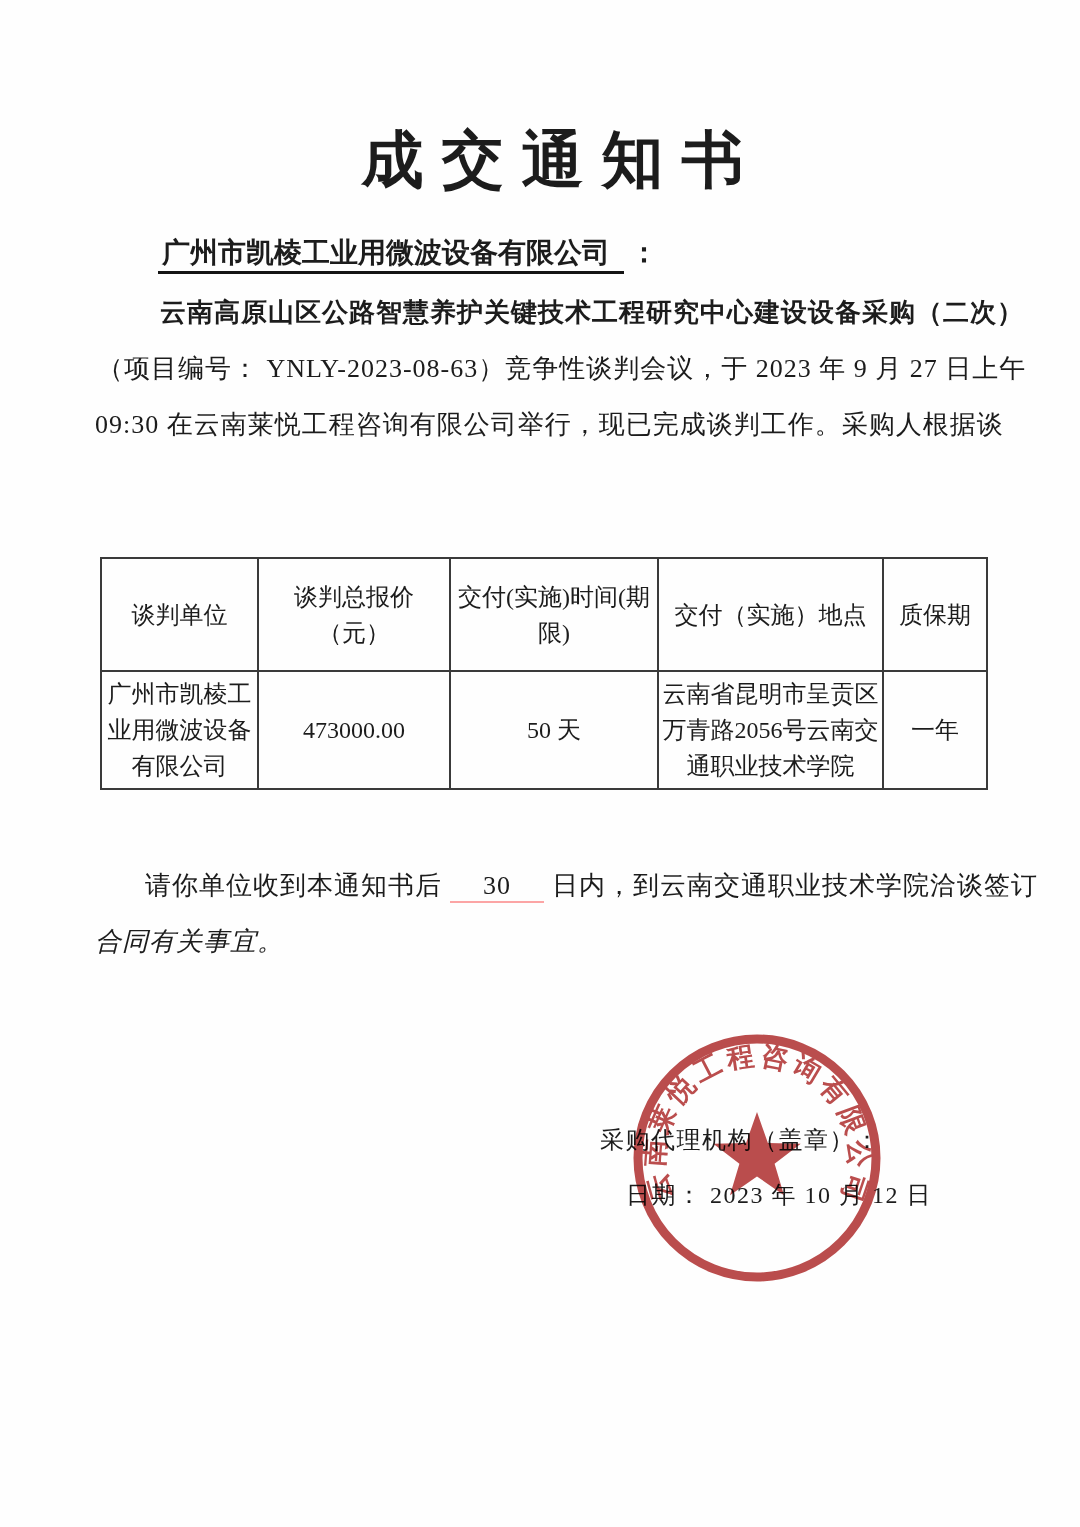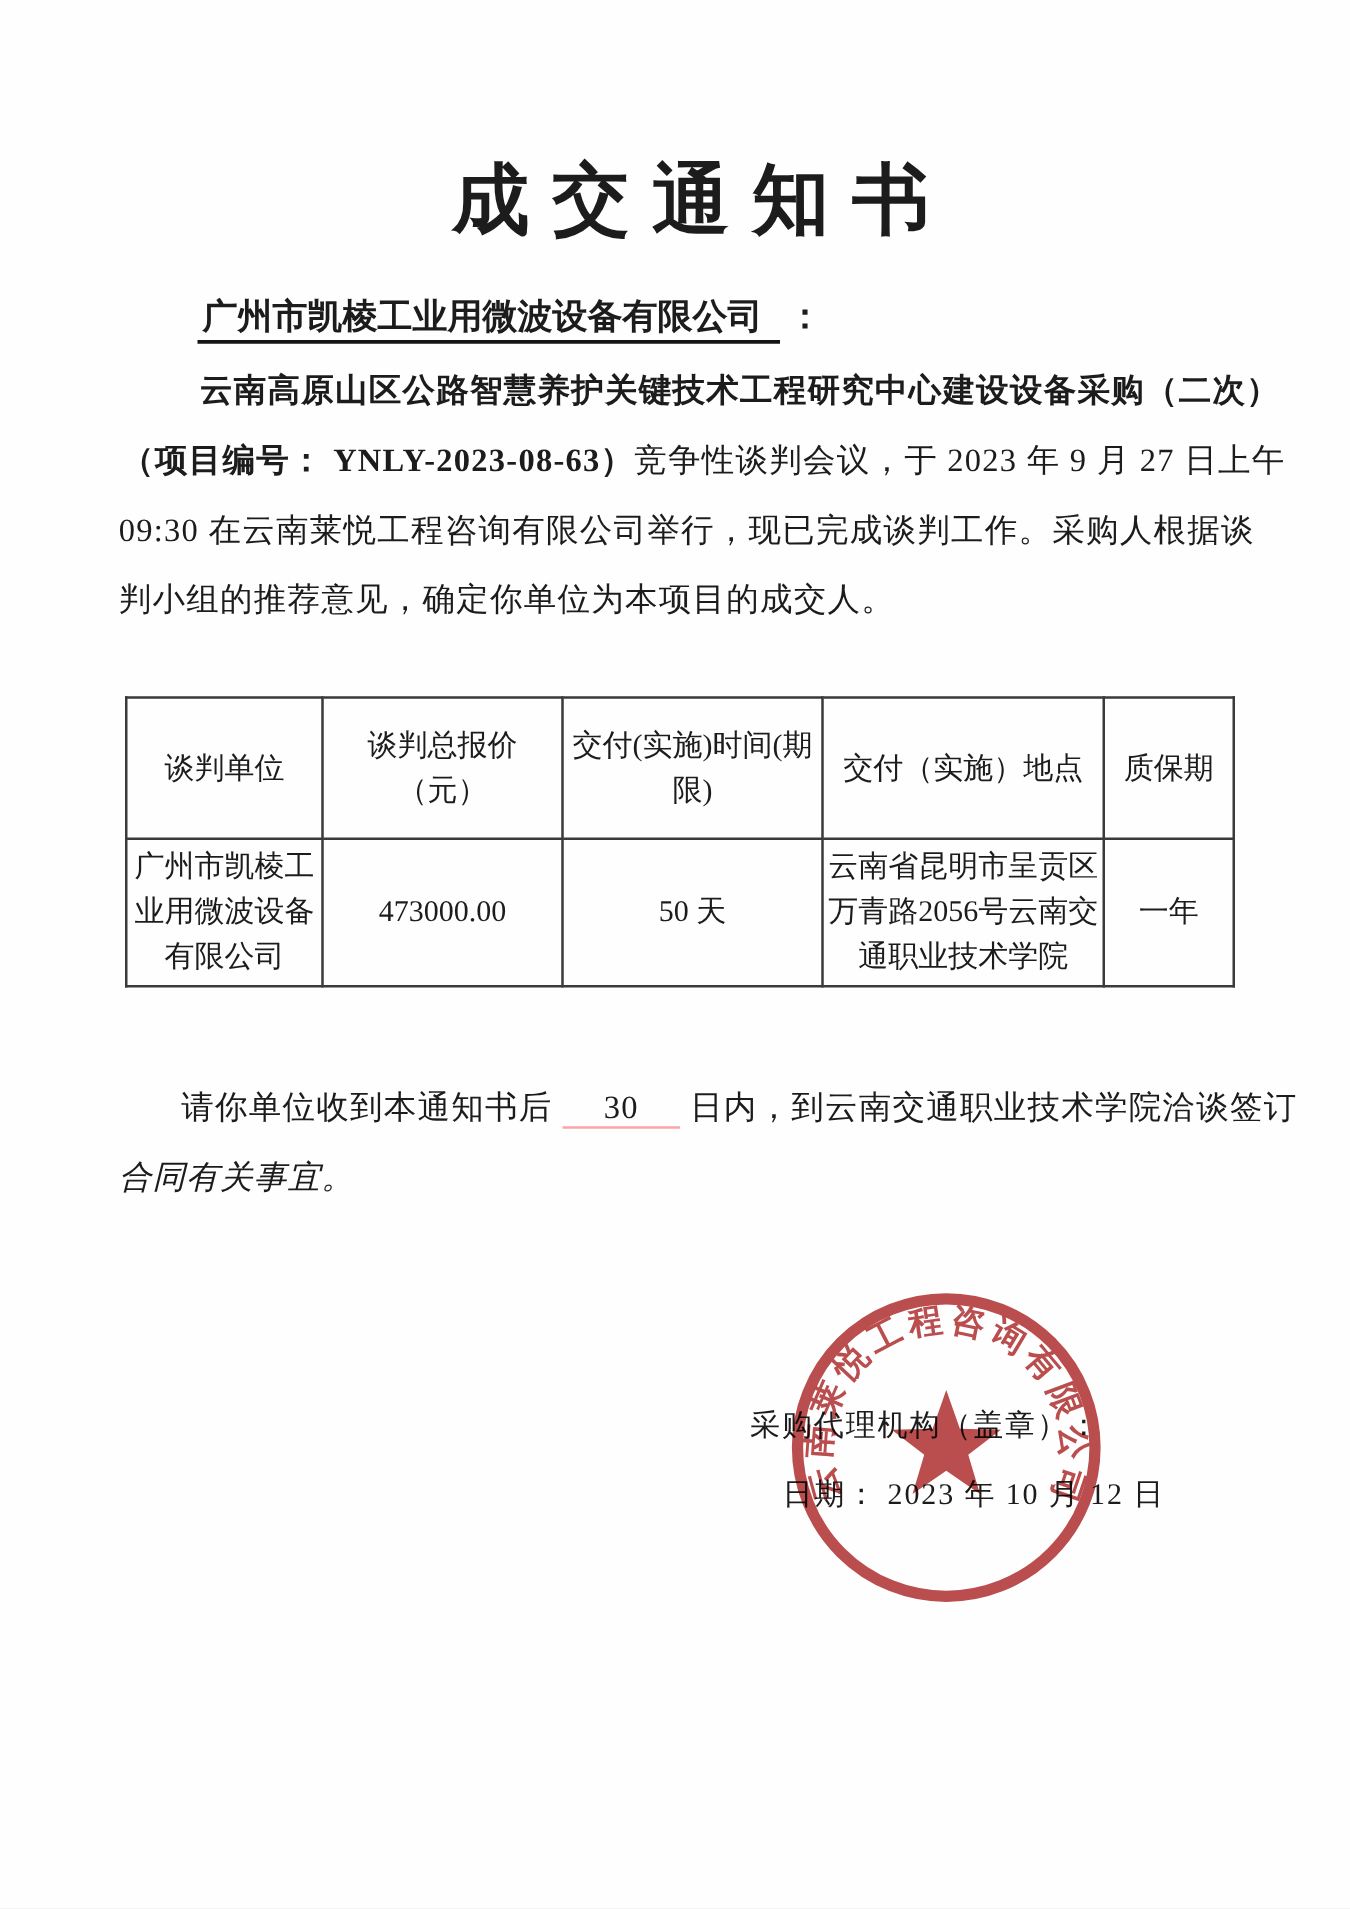--- a/index.html
+++ b/index.html
@@ -34,21 +34,21 @@
     padding: 0 14px 3px 4px;
   }
   .addressee .colon { margin-left: 6px; }
 
   .body-line {
     font-size: 26px;
     letter-spacing: 1px;
     white-space: nowrap;
     line-height: 36px;
   }
-  .b { font-weight: 700; text-align: center; }
+  .b { font-weight: 400; text-align: center; }
   .line1 { top: 295px; left: 160px; font-weight: 700; }
   .line2 { top: 351px; left: 97px; }
   .line3 { top: 407px; left: 95px; }
   .line4 { top: 462px; left: 95px; }
 
   table.results {
     position: absolute;
     top: 557px; left: 100px;
     width: 886px;
     border-collapse: collapse;
@@ -112,21 +112,20 @@
 
   <div class="abs addressee">
     <span class="company">广州市凯棱工业用微波设备有限公司</span><span class="colon">：</span>
   </div>
 
   <div class="abs body-line line2">
     <span class="b">（项目编号： YNLY-2023-08-63）</span><span>竞争性谈判会议，于 2023 年 9 月 27 日上午</span>
   </div>
 
   <div class="abs body-line line3">09:30 在云南莱悦工程咨询有限公司举行，现已完成谈判工作。采购人根据谈</div>
-  <div class="abs body-line line4">判小组的推荐意见，确定你单位为本项目的成交人。</div>
 
   <table class="results">
     <colgroup>
       <col style="width:157px">
         <col style="width:192px">
         <col style="width:208px">
         <col style="width:225px">
         <col style="width:104px">
     </colgroup>
     <tbody>

